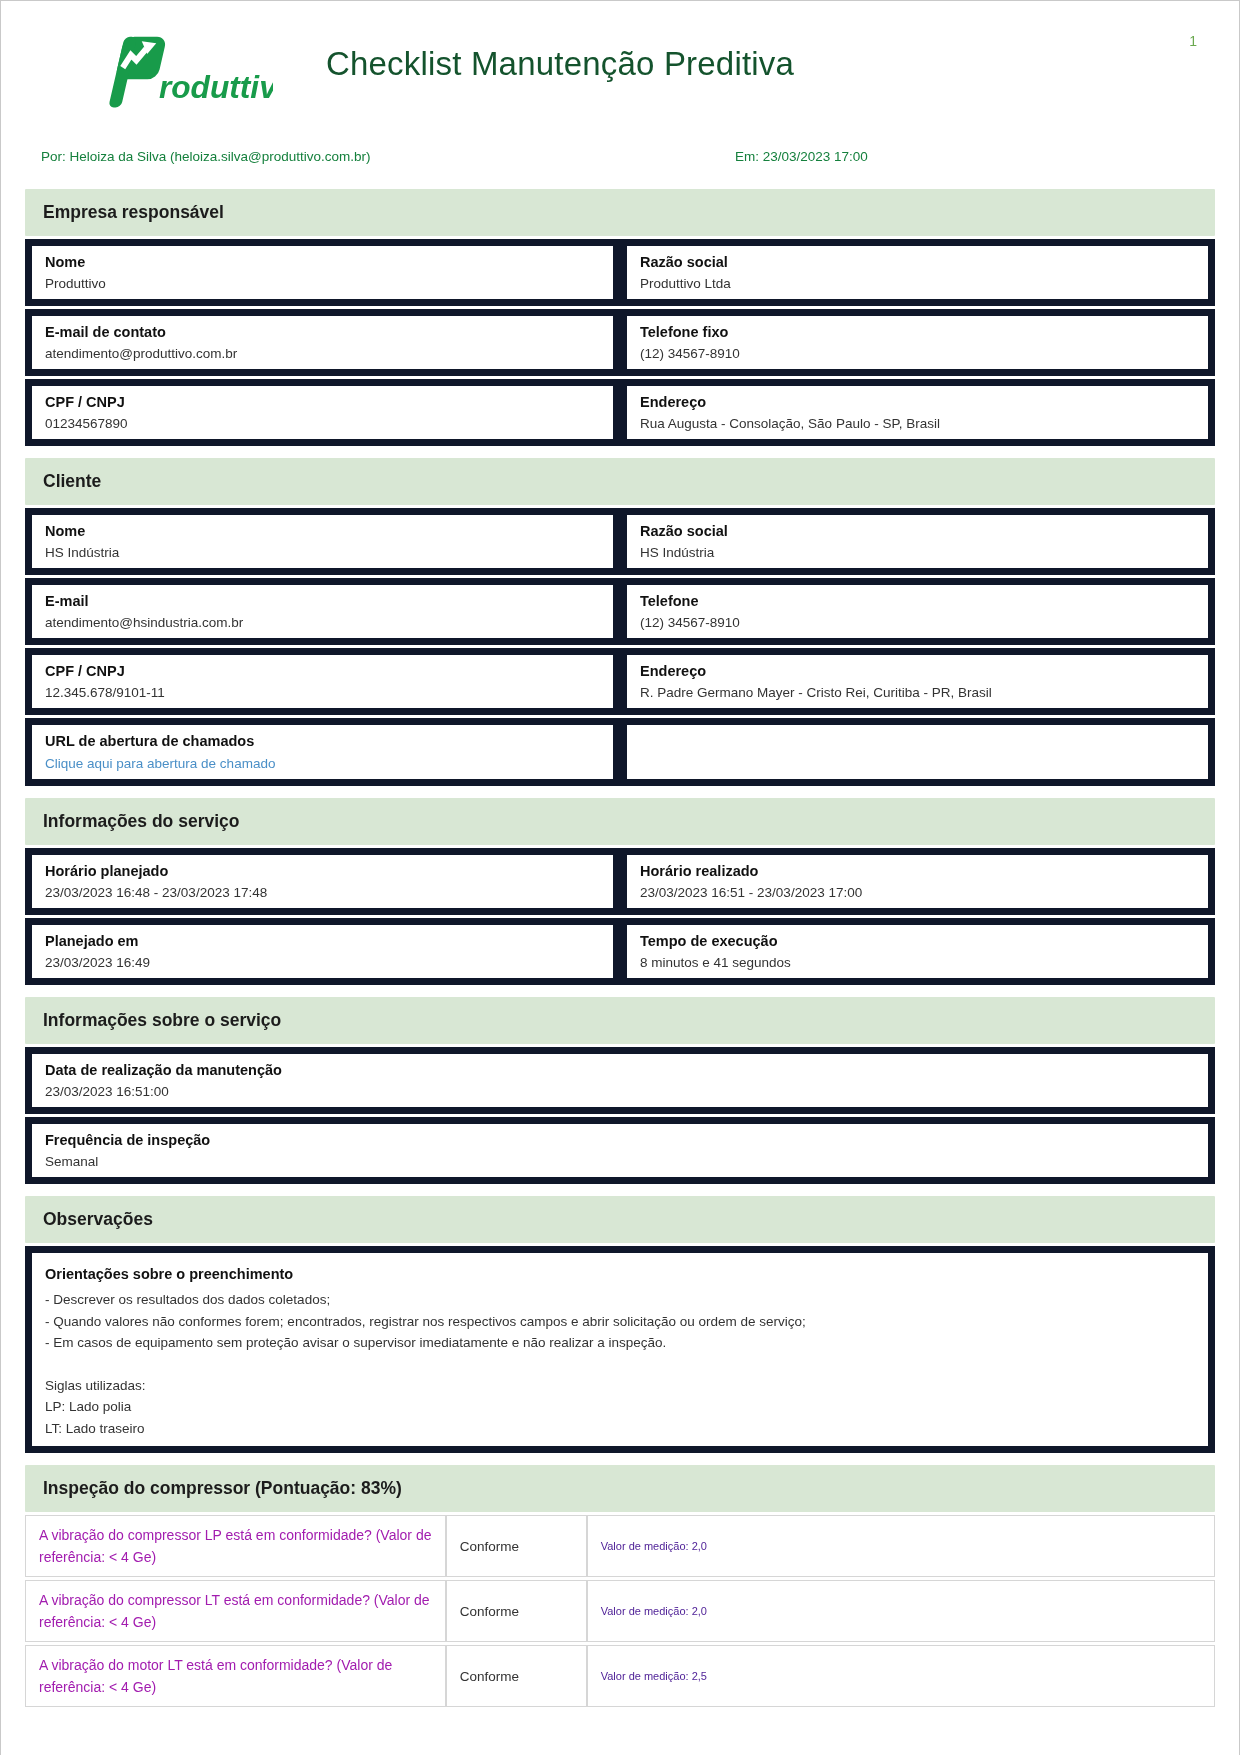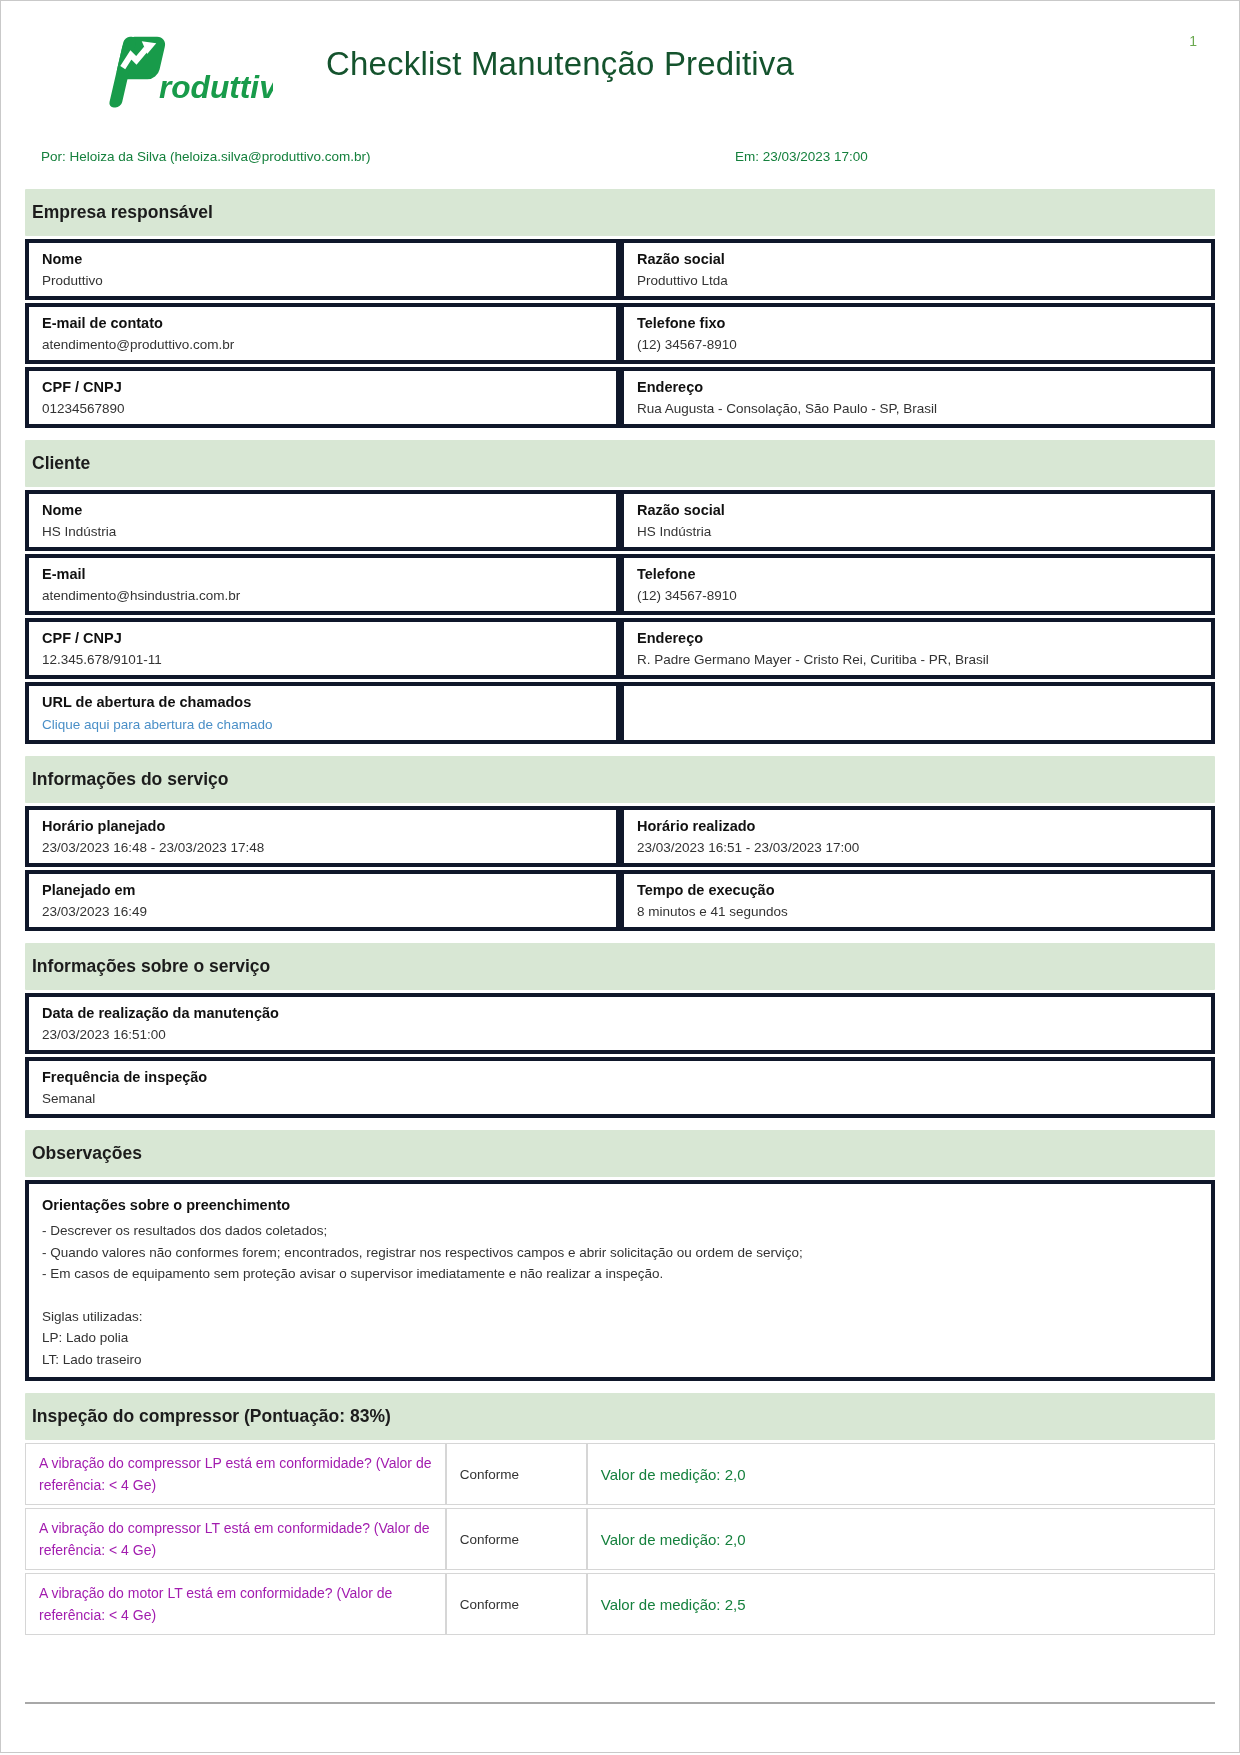--- a/index.html
+++ b/index.html
@@ -19,46 +19,46 @@
     position:absolute; left:0; right:120px; top:44px; margin:0;
     text-align:center; font-size:33px; font-weight:400; color:#14532d; letter-spacing:0.2px;
   }
   .meta { position:relative; height:20px; margin-top:4px; font-size:13.5px; color:#15803d; }
   .meta-by { position:absolute; left:16px; top:2px; }
   .meta-at { position:absolute; left:710px; top:2px; }
 
   
   .band {
     background:#d8e7d4; color:#1c1c1c; font-weight:bold; font-size:17.5px;
-    padding:13px 7px; margin-top:9px; border-radius:1px;
+    padding:13px 18px; margin-top:9px; border-radius:1px;
   }
   .band.first { margin-top:22px; }
 
   
   table.info { width:100%; border-collapse:separate; border-spacing:0 3px; table-layout:fixed; }
   table.info td {
-    background:#fff; border:4px solid #0f172a; vertical-align:top;
+    background:#fff; border:7px solid #0f172a; vertical-align:top;
     padding:6px 13px 7px 13px;
   }
   td.half { width:50%; }
   .lbl { display:block; font-weight:bold; font-size:14.5px; color:#111; line-height:20px; margin-bottom:3px; }
   .val { display:block; font-size:13.5px; color:#333; line-height:17px; }
   a.link { color:#4a8fc7; text-decoration:none; font-size:13.5px; line-height:17px; display:inline-block; }
 
   
   .obs-heading { font-weight:bold; font-size:14.5px; color:#111; line-height:22px; margin:4px 0 4px 0; }
   .obs-line { font-size:13.5px; color:#333; line-height:21.5px; }
   .obs-siglas { margin-top:21px; }
 
   
   table.check { width:100%; border-collapse:separate; border-spacing:0 3px; table-layout:fixed; }
   table.check td { background:#fff; border:1px solid #d6d6d6; padding:8px 13px; }
   td.q { width:33%; font-weight:normal; font-size:14px; color:#a21caf; line-height:22px; vertical-align:middle; }
   td.st { width:9.5%; font-size:13.5px; color:#333; vertical-align:middle; }
-  td.ms { font-size:15px; color:#15803d; vertical-align:middle; }
+  td.ms { font-size:11px; color:#4c1d95; vertical-align:middle; }
 
   
   .footer-rule { margin-top:64px; border-top:2px solid #a8a8a8; }
 
   svg text { font-family:"Liberation Sans", sans-serif; }
 </style>
 </head>
 <body>
 
 <div class="page">

